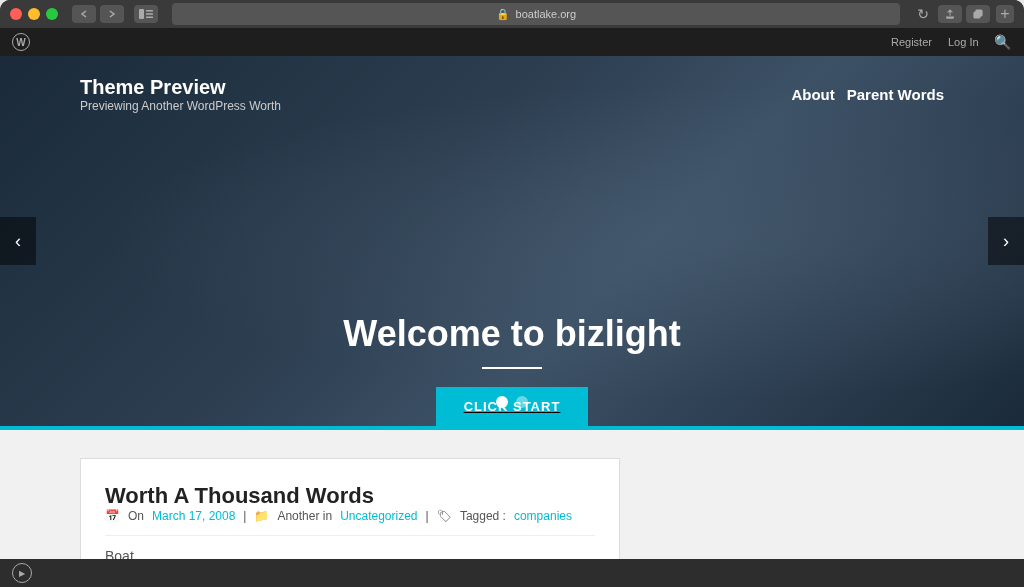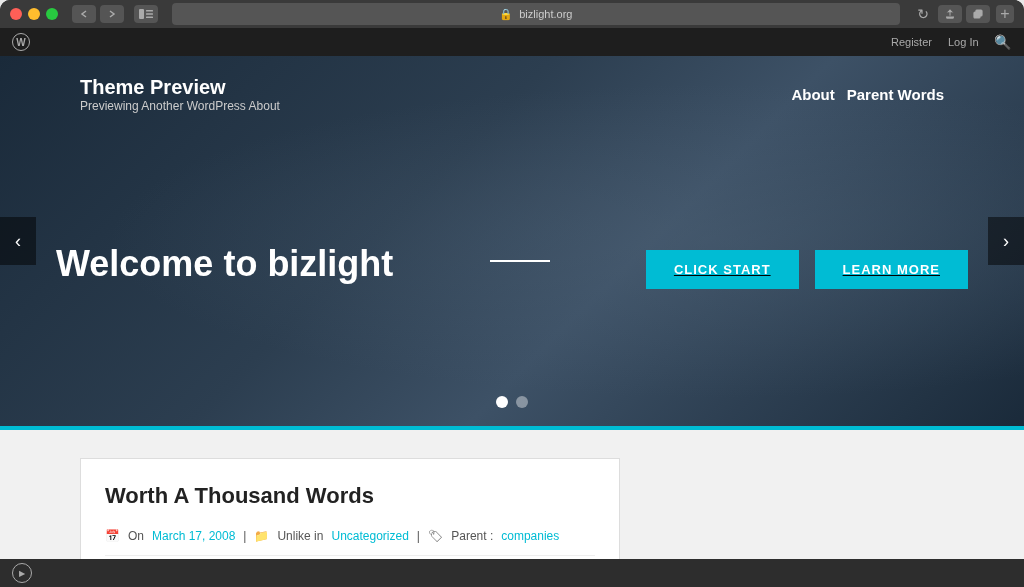--- a/index.html
+++ b/index.html
@@ -42,21 +42,21 @@
 
     
     .site-nav { position: relative; z-index: 10; display: flex; align-items: center; justify-content: space-between; padding: 20px 80px 0; }
     .site-brand { }
     .site-title { color: #fff; font-size: 20px; font-weight: 600; }
     .site-tagline { color: #ccc; font-size: 12px; }
     .site-menu { display: flex; gap: 12px; font-weight: bold; }
     .menu-item { color: #fff; font-size: 15px; cursor: pointer; text-decoration: none; }
 
     
-    .hero-content { position: relative; z-index: 10; flex: 1; display: flex; flex-direction: row; align-items: center; justify-content: flex-start; text-align: center; padding: 0 56px; }
+    .hero-content { position: relative; z-index: 10; flex: 1; display: flex; flex-direction: column; align-items: center; justify-content: flex-end; text-align: center; padding: 0 56px; }
     .hero-title { color: #fff; font-size: 36px; font-weight: 600; margin-bottom: 12px; }
     .hero-divider { width: 60px; height: 2px; background: #fff; margin: 0 auto 18px; }
     .hero-subtitle { color: #e0e0e0; font-size: 16px; margin-bottom: 30px; }
     .hero-buttons { display: flex; gap: 16px; text-decoration: underline; }
     .btn-teal { background: #00bcd4; color: #fff; border: none; padding: 12px 28px; font-size: 13px; font-weight: 600; letter-spacing: 1px; cursor: pointer; text-transform: uppercase; }
 
     
     .slider-prev, .slider-next { position: absolute; top: 50%; transform: translateY(-50%); z-index: 20; background: rgba(0,0,0,0.5); color: #fff; border: none; width: 36px; height: 48px; font-size: 18px; cursor: pointer; display: flex; align-items: center; justify-content: center; }
     .slider-prev { left: 0; }
     .slider-next { right: 0; }
@@ -65,21 +65,21 @@
     .slider-dots { position: absolute; bottom: 18px; left: 50%; transform: translateX(-50%); display: flex; gap: 8px; z-index: 20; }
     .dot { width: 12px; height: 12px; border-radius: 50%; background: #fff; cursor: pointer; }
     .dot.inactive { background: rgba(255,255,255,0.4); }
 
     
     .teal-line { height: 4px; background: #00bcd4; flex-shrink: 0; }
 
     
     .main-content { background: #f1f1f1; padding: 28px 80px; }
     .post-card { background: #fff; border: 1px solid #ddd; padding: 24px; max-width: 540px; }
-    .post-title { font-size: 22px; color: #222; font-weight: 600; margin-bottom: 20px; }
+    .post-title { font-size: 22px; color: #222; font-weight: 600; margin-bottom: 0; }
     .post-meta-line { display: flex; align-items: center; gap: 8px; font-size: 12px; color: #888; border-bottom: 1px solid #eee; padding-bottom: 12px; margin-bottom: 12px; }
     .post-meta-line span { color: #555; }
     .post-meta-link { color: #00bcd4; text-decoration: none; }
     .post-meta-sep { color: #ccc; }
     .post-content { font-size: 14px; color: #555; }
 
     
     .media-bar { position: fixed; bottom: 0; left: 0; right: 0; height: 28px; background: #2d2d2d; display: flex; align-items: center; padding: 0 12px; }
     .play-btn { width: 20px; height: 20px; border-radius: 50%; border: 1.5px solid #aaa; display: flex; align-items: center; justify-content: center; color: #aaa; font-size: 8px; cursor: pointer; }
   </style>
@@ -107,21 +107,21 @@
     <div class="sidebar-btn">
       <svg viewBox="0 0 14 10" width="14" height="10" fill="none">
         <rect x="0" y="0" width="5" height="10" rx="1" fill="#aaa"></rect>
         <rect x="7" y="1" width="7" height="1.5" rx="0.5" fill="#aaa"></rect>
         <rect x="7" y="4.25" width="7" height="1.5" rx="0.5" fill="#aaa"></rect>
         <rect x="7" y="7.5" width="7" height="1.5" rx="0.5" fill="#aaa"></rect>
       </svg>
     </div>
     <div class="address-bar">
       <span class="lock-icon">🔒</span>
-      <span>bizlight.org</span>
+      <span>boatlake.org</span>
     </div>
     <div class="reload-btn">↻</div>
     <div class="browser-actions">
       <div class="action-btn">
         <svg viewBox="0 0 10 12" fill="none">
           <path d="M5 1v7M2 4l3-3 3 3M1 9v2h8V9" stroke="#aaa" stroke-width="1.2"></path>
         </svg>
       </div>
       <div class="action-btn">
         <svg viewBox="0 0 10 10" fill="none">
@@ -143,34 +143,33 @@
   </div>
 
   <div class="website-content">
 
     <div class="hero">
       <div class="hero-bg"></div>
 
       <div class="site-nav">
         <div class="site-brand">
           <div class="site-title">Theme Preview</div>
-          <div class="site-tagline">Previewing Another WordPress About</div>
+          <div class="site-tagline">Previewing Another WordPress Worth</div>
         </div>
         <nav class="site-menu">
           <a class="menu-item">About</a>
           <a class="menu-item">Parent Words</a>
         </nav>
       </div>
 
       <div class="hero-content">
         <h1 class="hero-title">Welcome to bizlight</h1>
         <div class="hero-divider"></div>
         <div class="hero-buttons">
           <button class="btn-teal">CLICK START</button>
-          <button class="btn-teal">LEARN MORE</button>
         </div>
       </div>
 
       <button class="slider-prev">‹</button>
 
       <button class="slider-next">›</button>
 
       <div class="slider-dots">
         <div class="dot"></div>
         <div class="dot inactive"></div>
@@ -181,25 +180,25 @@
 
     <div class="main-content">
       <div class="post-card">
         <h2 class="post-title">Worth A Thousand Words</h2>
         <div class="post-meta-line">
           <span style="font-size:12px;">📅</span>
           <span>On</span>
           <a class="post-meta-link">March 17, 2008</a>
           <span class="post-meta-sep">|</span>
           <span style="font-size:12px;">📁</span>
-          <span>Unlike in</span>
+          <span>Another in</span>
           <a class="post-meta-link">Uncategorized</a>
           <span class="post-meta-sep">|</span>
           <span style="font-size:12px;">🏷</span>
-          <span>Parent :</span>
+          <span>Tagged :</span>
           <a class="post-meta-link">companies</a>
         </div>
         <p class="post-content">Boat.</p>
       </div>
     </div>
   </div>
 </div>
 
 <div class="media-bar">
   <div class="play-btn">▶</div>

